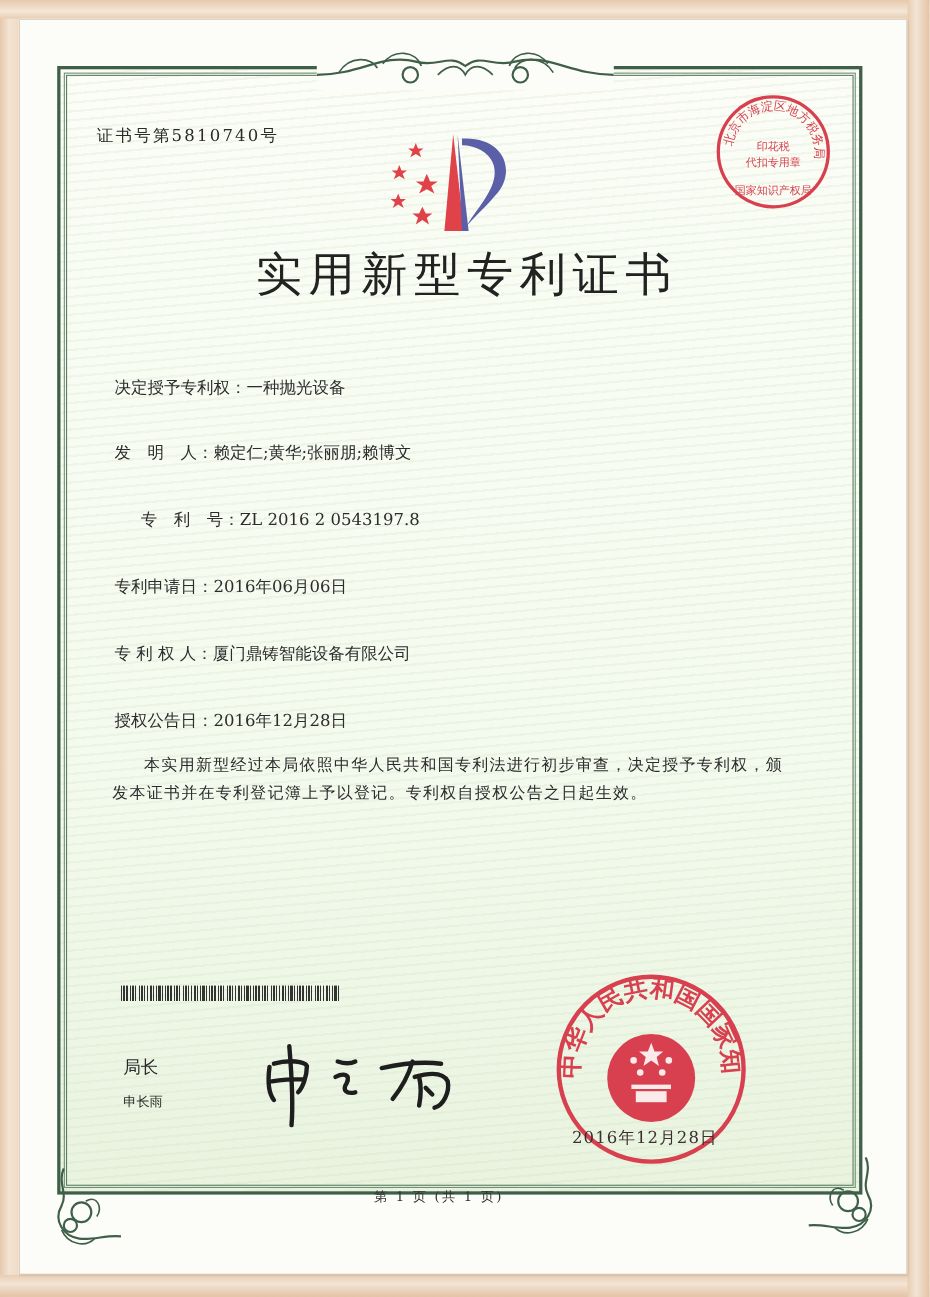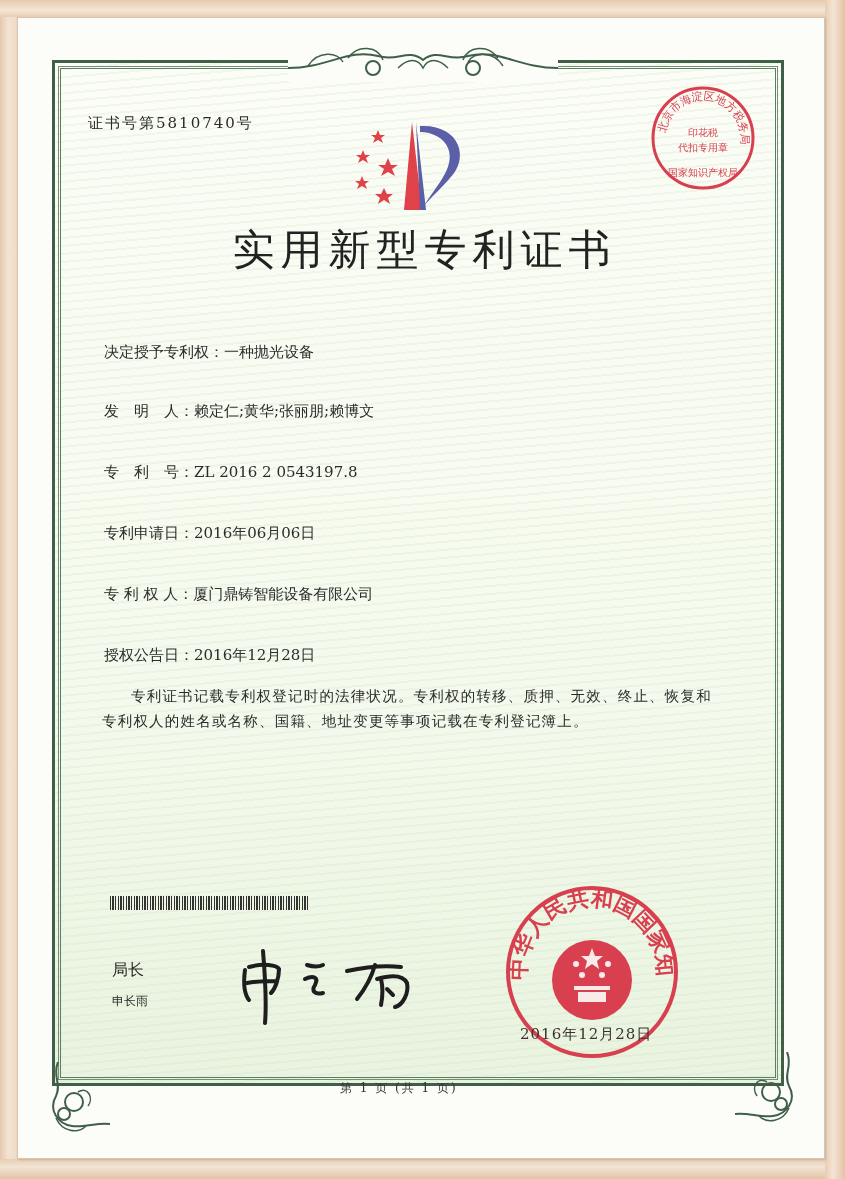--- a/index.html
+++ b/index.html
@@ -54,21 +54,21 @@
   .logo { position:absolute; left:350px; top:118px; width:125px; height:95px; }
   .title {
     position:absolute; left:0; top:222px; width:845px; text-align:center;
     font-family:"DejaVu Sans", sans-serif; font-size:42px; letter-spacing:6px;
     color:#222; font-weight:normal; padding-left:2px;
   }
   .field {
     position:absolute; left:104px; font-size:15px; color:#2c2c2c; white-space:nowrap;
   }
   .field .label { display:inline-block; letter-spacing:0; }
-  .f1 { top:343px; } .f2 { top:402px; } .f3 { top:463px; }
+  .f1 { top:343px; } .f2 { top:402px; } .f3 { top:463px;margin-left:24px; }
   .f4 { top:524px; } .f5 { top:585px; } .f6 { top:646px; }
   .body-text {
     position:absolute; left:102px; top:684px; width:616px;
     font-size:14.5px; line-height:24.5px; color:#2c2c2c; letter-spacing:1.2px;
   }
   .body-text p { margin:0; text-indent:2em; }
   .barcode {
     position:absolute; left:110px; top:896px; width:200px; height:14px;
     background:repeating-linear-gradient(90deg,#333 0 1px,transparent 1px 2px,#333 2px 4px,transparent 4px 5px,#333 5px 6px,transparent 6px 8px);
   }
@@ -185,21 +185,21 @@
   <span class="label">专利申请日：</span><span>2016年06月06日</span>
 </div>
 <div class="field f5">
   <span class="label">专 利 权 人：</span><span>厦门鼎铸智能设备有限公司</span>
 </div>
 <div class="field f6">
   <span class="label">授权公告日：</span><span>2016年12月28日</span>
 </div>
 
 <div class="body-text">
-  <p>专利证书记载专利权登记时的法律状况。专利权的转移、质押、无效、终止、恢复和专利权人的姓名或名称、国籍、地址变更等事项记载在专利登记簿上。</p>
+  <p>本实用新型经过本局依照中华人民共和国专利法进行初步审查，决定授予专利权，颁发本证书并在专利登记簿上予以登记。专利权自授权公告之日起生效。</p>
 </div>
 
 <div class="barcode"></div>
 
 <div class="director-title">局长</div>
 <div class="director-name">申长雨</div>
 
 <div class="signature">
   <svg viewBox="0 0 200 80">
     <g fill="none" stroke="#1e1e1e" stroke-width="4" stroke-linecap="round">

